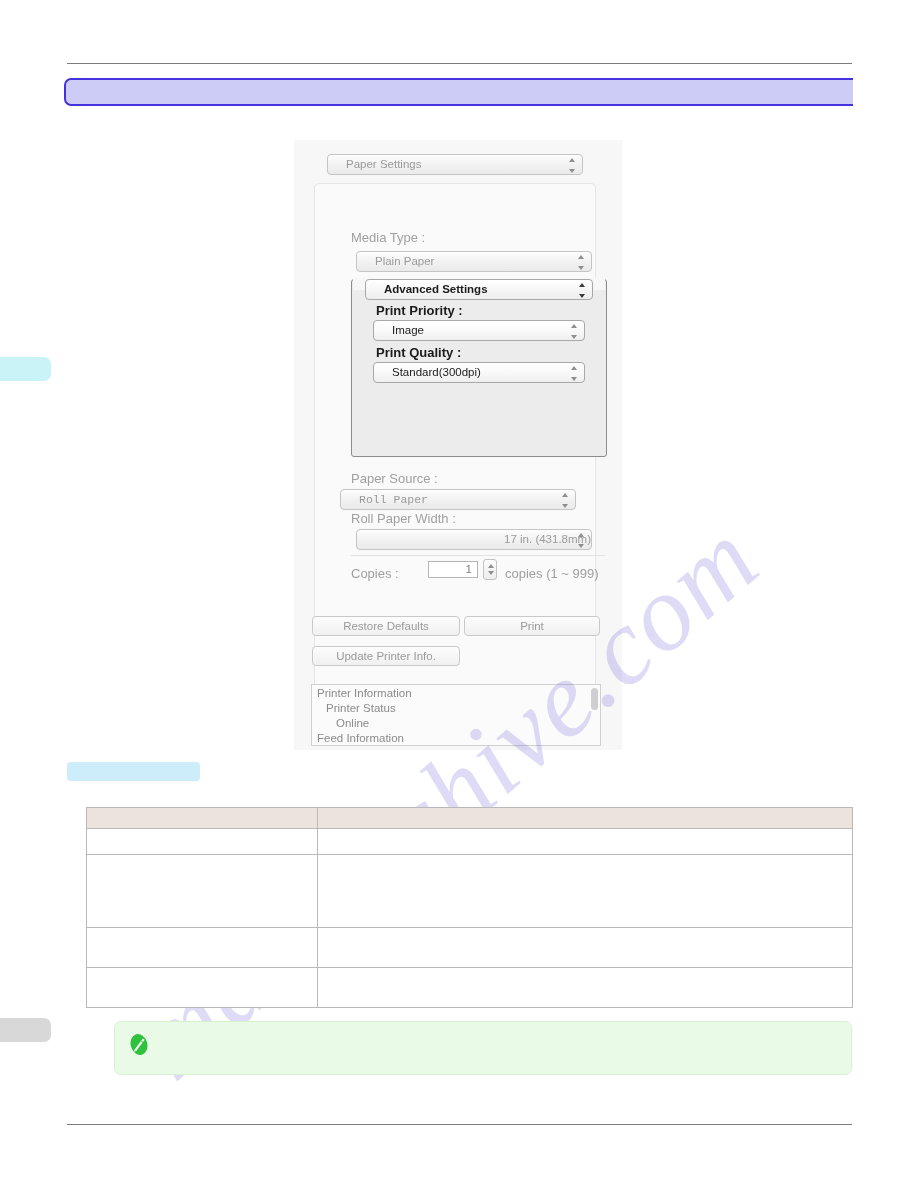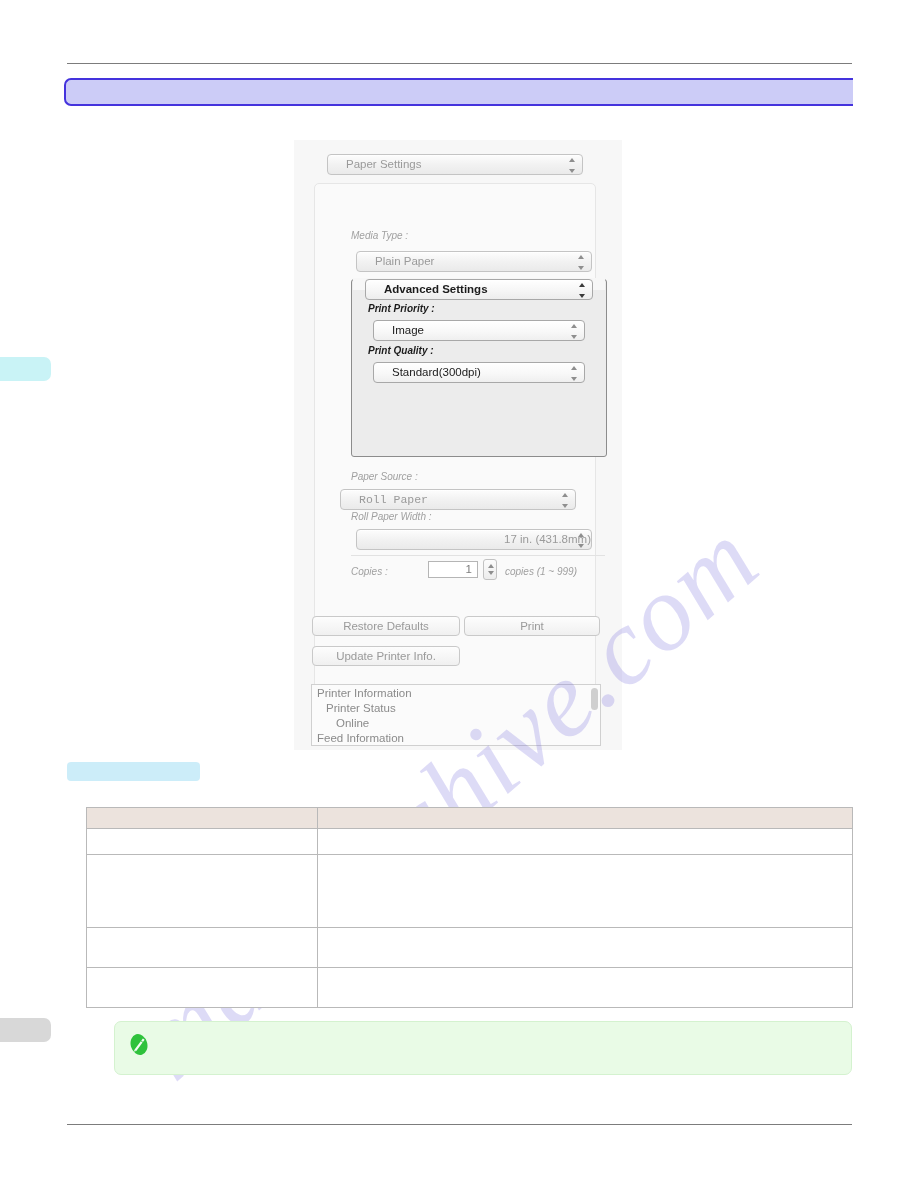--- a/index.html
+++ b/index.html
@@ -196,28 +196,28 @@
     width: 282px;
     height: 562px;
     background: #fafafa;
     border: 1px solid #e6e6e6;
     border-radius: 5px;
     box-sizing: border-box;
   }
 
   .field-label {
     position: absolute;
-    font-size: 10px;
+    font-size: 13px;
     color: #a0a0a0;
     white-space: nowrap;
-    font-style: italic;
   }
   .field-label.dark {
     color: #1b1b1b;
     font-weight: bold;
+    margin-left: 8px;
   }
 
   .lbl-media      { left: 36px; top: 46px; }
   .pop-media      { position: absolute; left: 41px; top: 67px; width: 236px; }
 
   .group-box {
     position: absolute;
     left: 36px;
     top: 95px;
     width: 256px;

